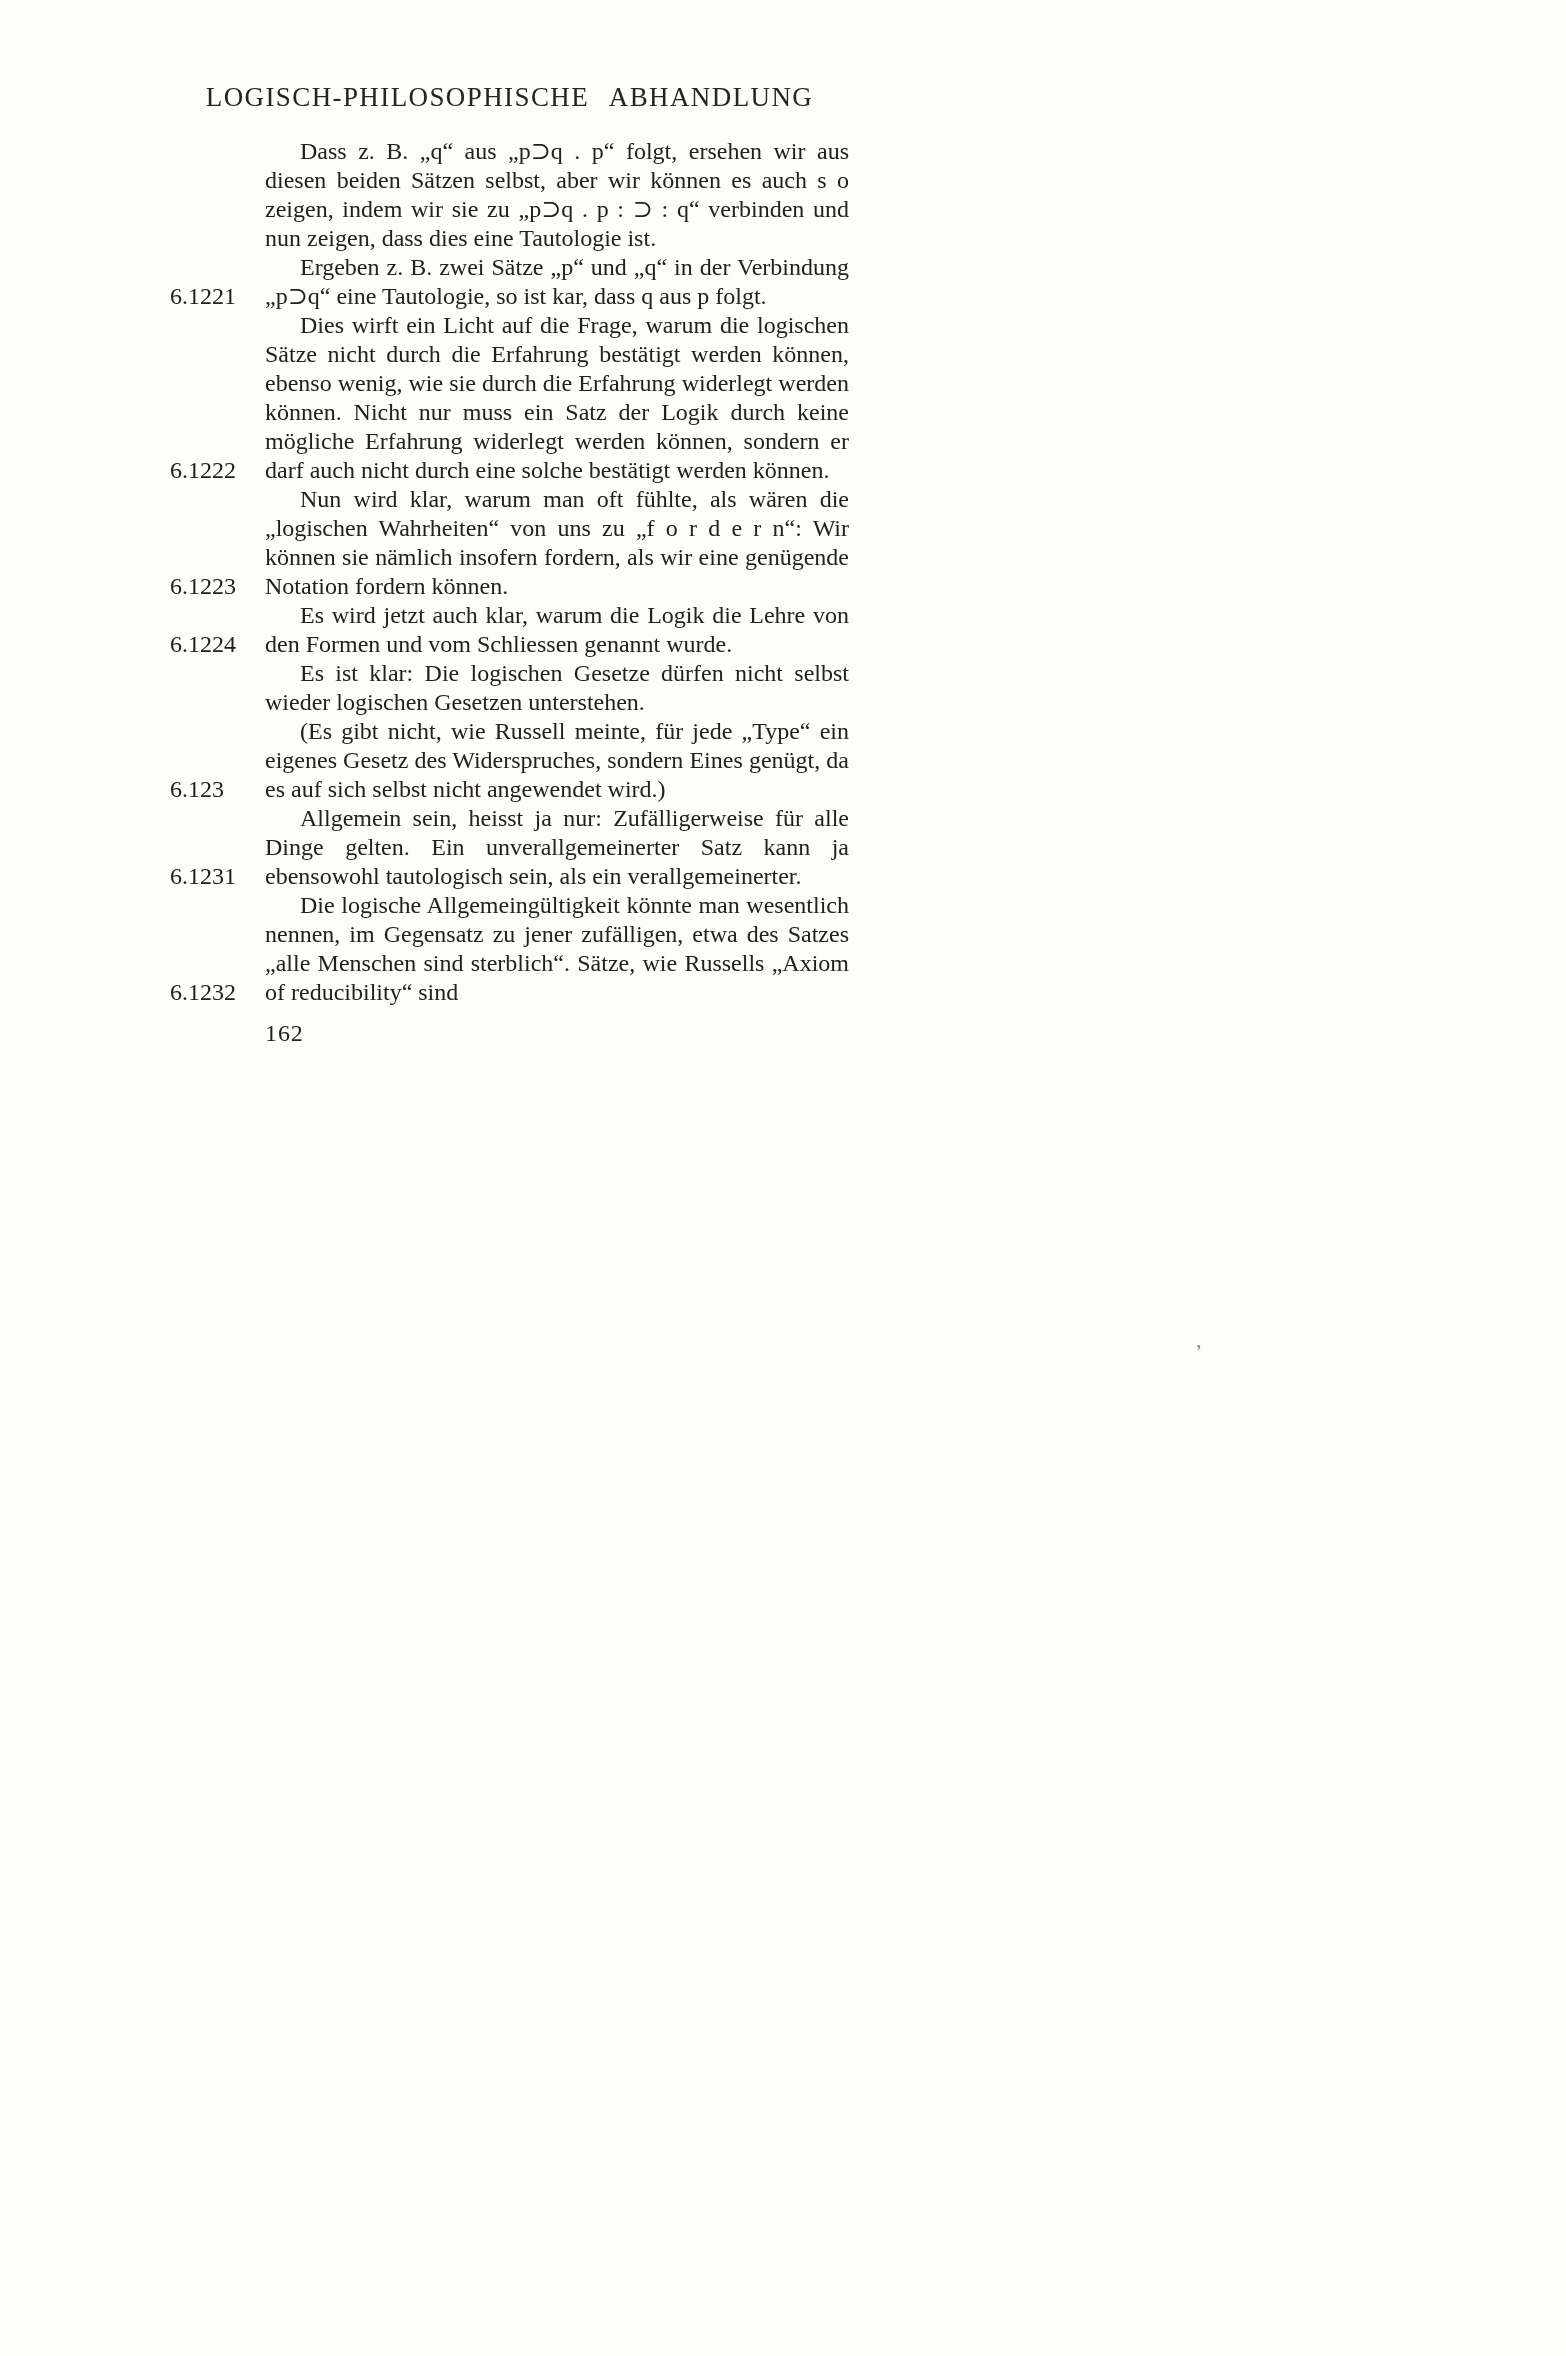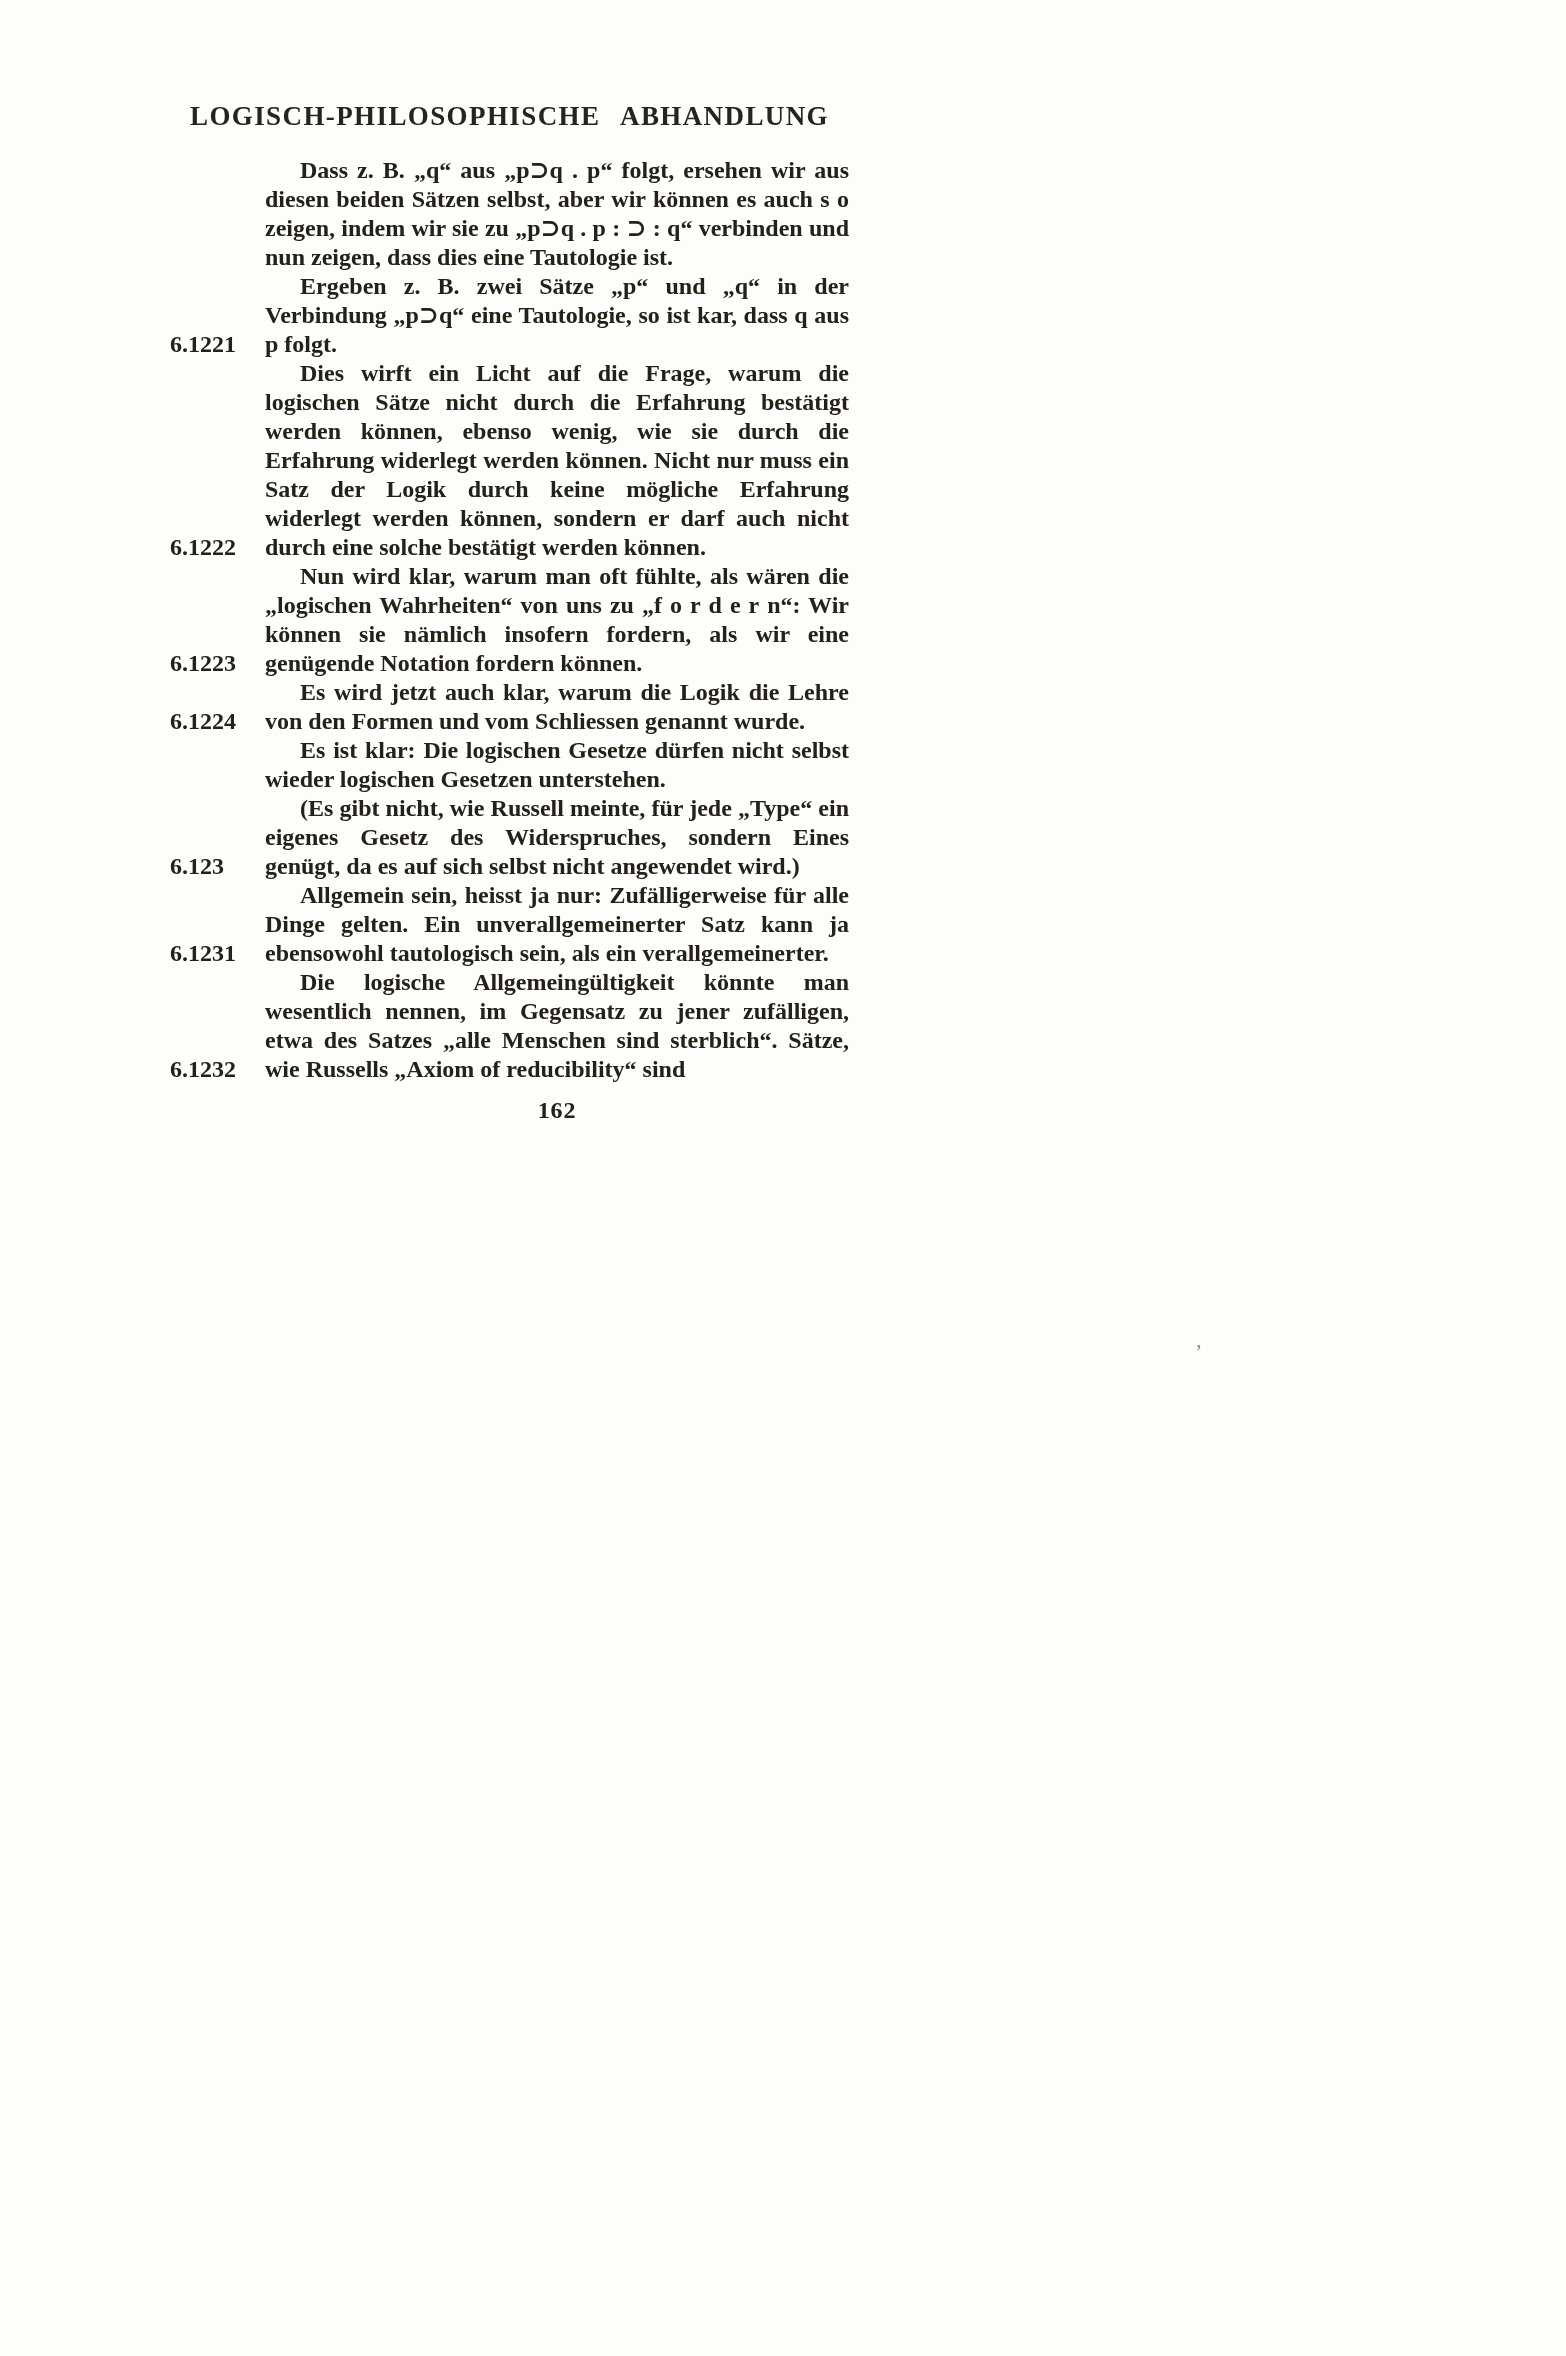--- a/index.html
+++ b/index.html
@@ -12,23 +12,22 @@
     position: relative;
     width: 1567px;
     height: 2357px;
     background: #fdfdfb;
     color: #201e1b;
     overflow: hidden;
   }
   .content {
     position: absolute;
     left: 170px;
-    top: 101px;
+    top: 82px;
     width: 679px;
-    font-weight: bold;
   }
   .running-head {
     text-align: center;
     font-size: 27px;
     letter-spacing: 1.4px;
     word-spacing: 13px;
     color: #262320;
     margin-bottom: 24px;
     white-space: nowrap;
   }
@@ -50,21 +49,21 @@
     font-size: 24px;
     line-height: 29px;
     text-align: justify;
     text-indent: 35px;
     color: #242119;
   }
   .page-number {
     margin-top: 13px;
     margin-left: 95px;
     width: 584px;
-    text-align: center;
+    text-align: left;
     font-size: 24px;
     letter-spacing: 0.9px;
     color: #242119;
   }
   .stray-mark {
     position: absolute;
     left: 1195px;
     top: 1339px;
     font-size: 22px;
     color: #8a8782;

